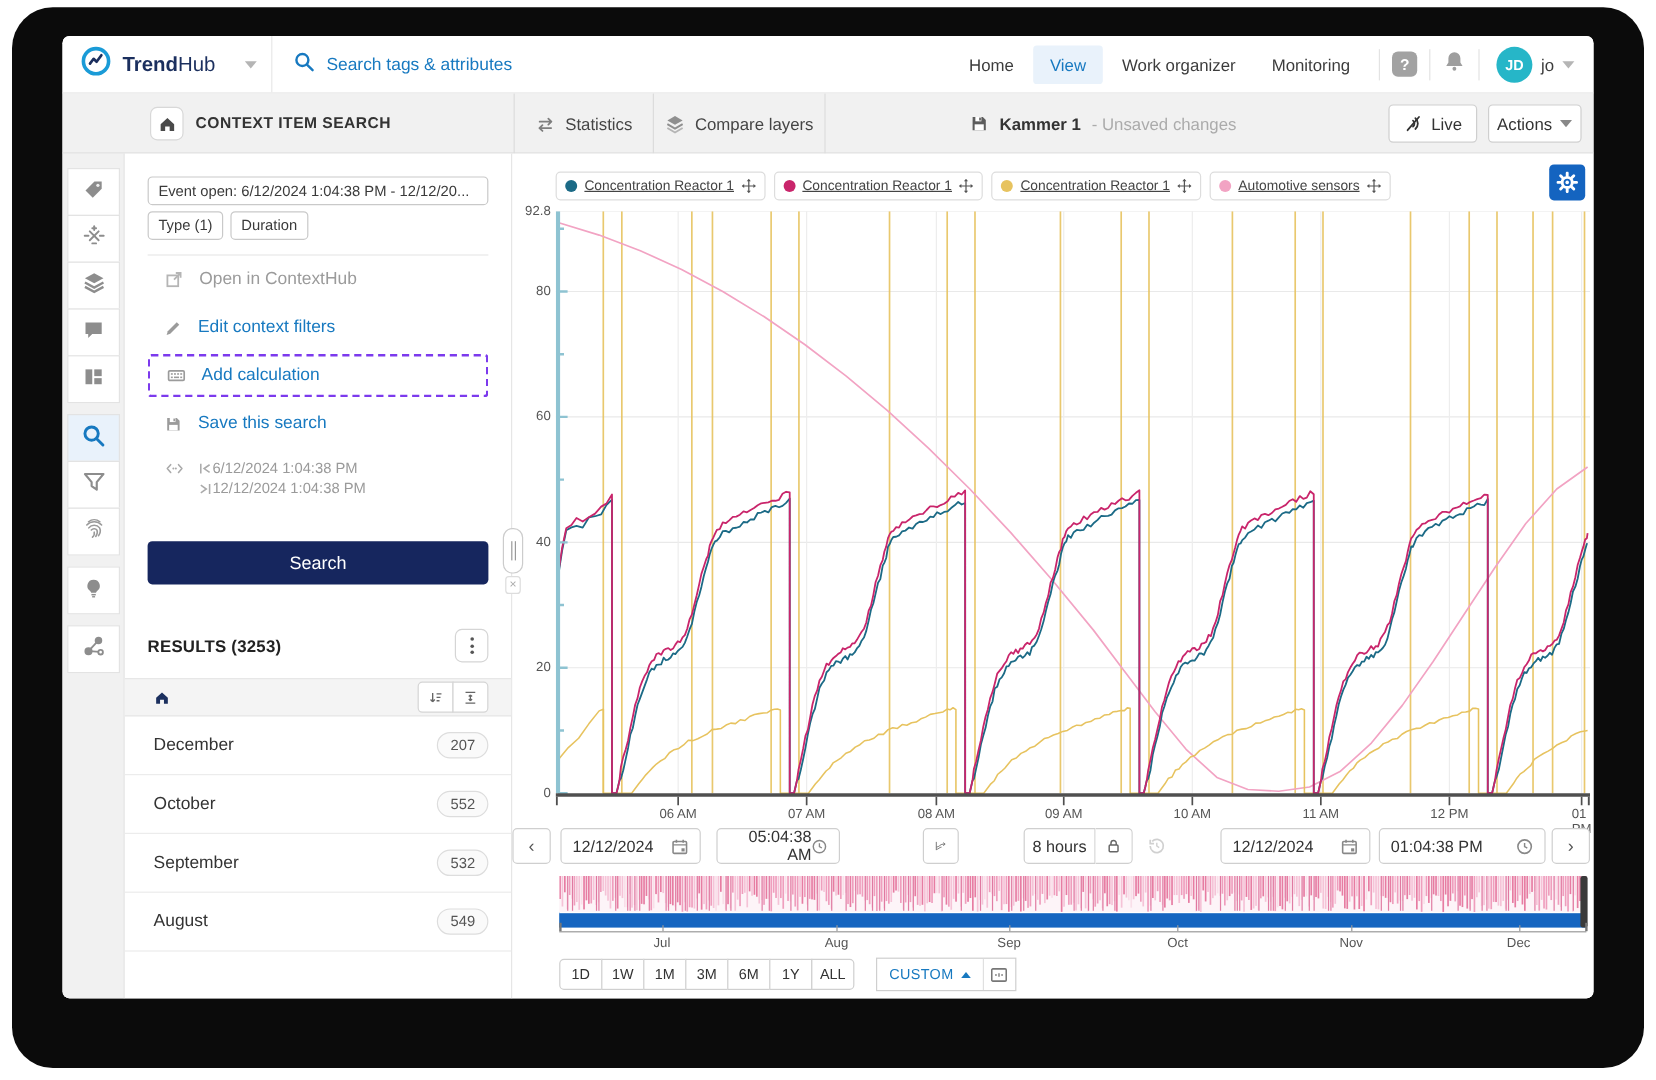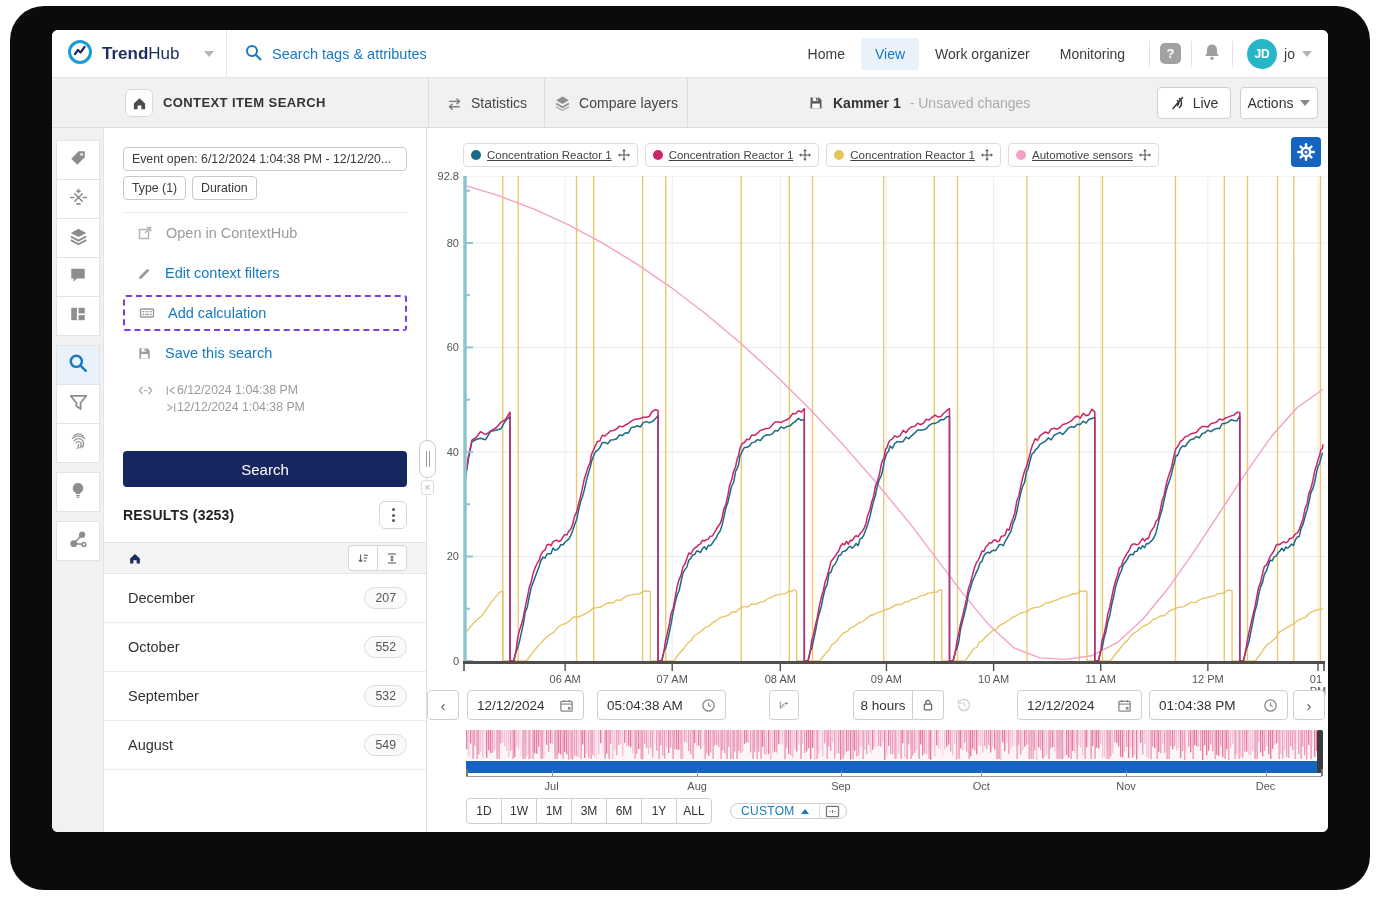--- a/index.html
+++ b/index.html
@@ -51,21 +51,21 @@
   .p-div { height:1px; background:#e8e8e8; margin-top:12px; }
   .action-row { height:40px; display:flex; align-items:center; gap:13px; padding-left:14px; font-size:14.5px; cursor:pointer; }
   .action-row.disabled { color:#9b9b9b; cursor:default; }
   .action-row.link { color:#1779c0; }
   .dash-box { border:2px dashed #7c3aed; border-radius:3px; margin:2px 0; }
   .dash-box .action-row { height:32px; }
   .range-block { display:flex; gap:11px; margin-top:10px; padding-left:14px; color:#9a9a9a; font-size:12.3px; }
   .range-lines { display:flex; flex-direction:column; gap:3px; }
   .range-line { display:flex; align-items:center; gap:0; }
   .search-btn { margin-top:37px; width:100%; height:36px; background:#16265e; border:none; border-radius:4px; color:#fff; font-size:15px; font-family:inherit; cursor:pointer; }
-  .results-row { margin-top:14px; display:flex; align-items:center; justify-content:space-between; }
+  .results-row { margin-top:37px; display:flex; align-items:center; justify-content:space-between; }
   .results-title { font-size:14px; font-weight:bold; color:#222; letter-spacing:.2px; }
   .kebab-btn { width:28px; height:28px; border:1px solid #d5d5d5; border-radius:6px; background:#fff; display:flex; align-items:center; justify-content:center; flex-direction:column; gap:2.5px; cursor:pointer; }
   .kebab-btn i { width:3px; height:3px; border-radius:50%; background:#555; }
   .sortbar { margin:13px -19px 0 -19px; height:32px; background:#f4f4f4; border-top:1px solid #e7e7e7; border-bottom:1px solid #e7e7e7; display:flex; align-items:center; justify-content:space-between; padding:0 19px 0 24px; }
   .sort-group { display:flex; }
   .sort-btn { width:30px; height:26px; background:#fff; border:1px solid #d5d5d5; display:flex; align-items:center; justify-content:center; cursor:pointer; }
   .sort-btn:first-child { border-radius:4px 0 0 4px; }
   .sort-btn:last-child { border-radius:0 4px 4px 0; margin-left:-1px; }
   .rlist { margin:0 -19px; }
   .rrow { height:49px; border-bottom:1px solid #ececec; display:flex; align-items:center; justify-content:space-between; padding:0 19px 0 24px; cursor:pointer; }
@@ -105,21 +105,21 @@
   .mm-axis { position:relative; height:1px; background:#9a9a9a; margin-top:3px; }
   .mm-tick { position:absolute; top:-5px; width:1px; height:5px; background:#9a9a9a; }
   .mm-end { position:absolute; top:-7px; width:1.5px; height:7px; background:#777; }
   .mm-lab { position:absolute; top:4px; font-size:11px; color:#555; transform:translateX(-50%); }
 
   
   .presets { position:absolute; left:39px; top:670px; display:flex; align-items:center; }
   .pz { width:36px; height:26px; background:#fff; border:1px solid #cfcfcf; margin-left:-1px; font-size:12px; color:#333; font-family:inherit; cursor:pointer; }
   .pz:first-child { border-radius:4px 0 0 4px; margin-left:0; }
   .pz:last-of-type { border-radius:0 4px 4px 0; }
-  .custom-wrap { display:flex; margin-left:18px; border:1px solid #cfcfcf; border-radius:12px; background:#fff; height:16px; align-items:center; }
+  .custom-wrap { display:flex; margin-left:18px; border:1px solid #cfcfcf; border-radius:0; background:#fff; height:28px; align-items:center; }
   .custom-btn { display:flex; align-items:center; gap:6px; padding:0 10px; font-size:12px; color:#1779c0; letter-spacing:.3px; height:100%; border-right:1px solid #e0e0e0; cursor:pointer; }
   .caret-up { width:0; height:0; border-left:4px solid transparent; border-right:4px solid transparent; border-bottom:5px solid #1779c0; }
   .screen-btn { width:26px; height:100%; display:flex; align-items:center; justify-content:center; cursor:pointer; }
 </style>
 </head>
 <body>
 
 <div class="frame"></div>
 
 <div class="app">
@@ -600,21 +600,21 @@
       <div class="ctrl" style="left:40px;width:117px;">
         <span>12/12/2024</span>
         <svg width="15" height="15" viewBox="0 0 16 16">
             <rect x="2" y="3.5" width="12" height="10.5" rx="1" fill="none" stroke="#888" stroke-width="1.4"></rect>
             <line x1="2" y1="6.5" x2="14" y2="6.5" stroke="#888" stroke-width="1.2"></line>
             <line x1="5" y1="2" x2="5" y2="4.5" stroke="#888" stroke-width="1.4"></line>
             <line x1="11" y1="2" x2="11" y2="4.5" stroke="#888" stroke-width="1.4"></line>
             <rect x="9.5" y="9.5" width="2.8" height="2.8" fill="#888"></rect>
           </svg>
       </div>
-      <div class="ctrl" style="left:170px;width:129px;text-align:right;">
+      <div class="ctrl" style="left:170px;width:103px;text-align:right;">
         <span>05:04:38 AM</span>
         <svg width="15" height="15" viewBox="0 0 16 16">
             <circle cx="8" cy="8" r="6" fill="none" stroke="#888" stroke-width="1.4"></circle>
             <path d="M8 4.8 V8 L10.4 9.4" fill="none" stroke="#888" stroke-width="1.3"></path>
           </svg>
       </div>
       <div class="ctrl center" style="left:342px;width:30px;">
         <svg width="16" height="16" viewBox="0 0 16 16">
             <path d="M2 12.5 C5 12.5 6 9.5 9 9.5 M2 9.5 C6 9.5 7 5.5 11 5.5 L13.5 5.5 M11.2 3.5 L13.8 5.5 L11.2 7.5" fill="none" stroke="#777" stroke-width="1.3"></path>
             <line x1="2" y1="2.5" x2="2" y2="13.5" stroke="#777" stroke-width="1.3"></line>

